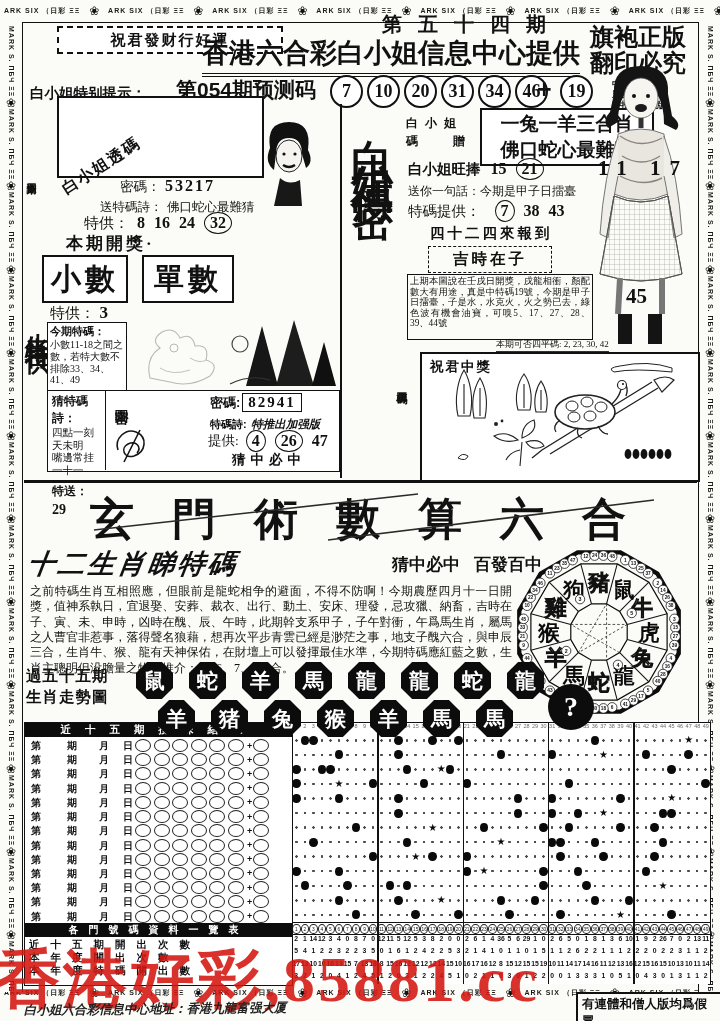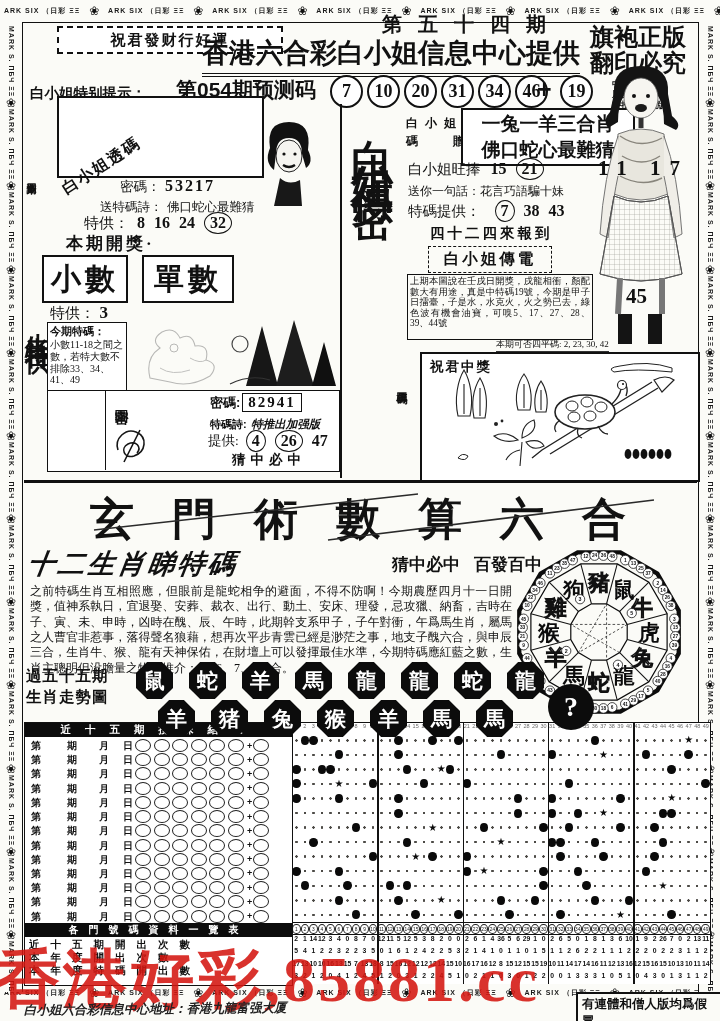--- a/index.html
+++ b/index.html
@@ -201,20 +201,29 @@
 
   <div class="abs vtext serif" style="left:21px;top:312px;height:162px;font:900 25px 'Liberation Serif',serif;letter-spacing:6px;">生肖特供</div>
 
   <div class="abs" style="left:47px;top:322px;width:74px;height:66px;border:1.6px solid #111;padding:1px 2px;background:#fff;">
     <div style="font:700 11px 'Liberation Sans',sans-serif;">今期特碼：</div>
     <div class="serif" style="font-size:10px;line-height:1.18;">小數11-18之間之數，若特大數不排除33、34、41、49</div>
   </div>
 
   <div class="abs" style="left:47px;top:390px;width:291px;height:80px;border:1.6px solid #111;background:#fff;"></div>
   <div class="abs" style="left:105px;top:390px;width:1.4px;height:80px;background:#111;"></div>
+  <div class="abs" style="left:52px;top:393px;width:52px;">
+    <div style="font:700 12px 'Liberation Sans',sans-serif;">猜特碼詩：</div>
+    <div class="serif" style="font-size:10.5px;line-height:1.2;">四點一刻天未明</div>
+    <div class="serif" style="font-size:10.5px;line-height:1.2;">嘴邊常挂一十一</div>
+    <div style="margin-top:4px;">
+      <span style="font:700 12px 'Liberation Sans',sans-serif;">特送：</span>
+      <span class="serif" style="font:700 14px 'Liberation Serif',serif;">29</span>
+    </div>
+  </div>
   <div class="abs vtext serif" style="left:112px;top:398px;height:40px;font:700 14px 'Liberation Serif',serif;">密圖</div>
   <svg class="abs" style="left:110px;top:420px;" width="44" height="46" viewBox="0 0 44 46">
     <path d="M8 30 C4 18 16 8 26 12 C38 17 36 32 24 36 C14 39 10 28 18 24 C26 20 32 27 27 33 M30 10 L14 42" fill="none" stroke="#161616" stroke-width="1.6"></path>
   </svg>
   <div class="abs" style="left:210px;top:393px;display:flex;align-items:center;">
     <span style="font:700 13px 'Liberation Sans',sans-serif;">密碼:</span>
     <span class="serif" style="font:700 15px 'Liberation Serif',serif;border:1.6px solid #111;padding:0 5px;margin-left:2px;letter-spacing:2px;">82941</span>
   </div>
   <div class="abs" style="left:210px;top:414px;">
     <span style="font:700 11px 'Liberation Sans',sans-serif;">特碼詩:</span>
@@ -254,44 +263,44 @@
 
   <div class="abs" style="left:340px;top:104px;width:1.5px;height:374px;background:#111;"></div>
 
   <div class="abs vtext serif" style="left:344px;top:106px;height:382px;font:900 42px 'Liberation Serif',serif;letter-spacing:14px;">白小姐傳密</div>
   <div class="abs vtext serif" style="left:394px;top:384px;height:52px;font:700 11px 'Liberation Serif',serif;">尋碼圖</div>
 
   <div class="abs serif" style="left:406px;top:114px;font:700 12px 'Liberation Serif',serif;line-height:1.5;">
     <div style="letter-spacing:7px;">白小姐</div>
     <div style="letter-spacing:16px;">碼 贈</div>
   </div>
-  <div class="abs" style="left:461px;top:108px;width:134px;border:2.5px solid #111;padding:1px 18px;background:#fff;text-align:center;">
+  <div class="abs" style="left:480px;top:108px;width:134px;border:2.5px solid #111;padding:1px 18px;background:#fff;text-align:center;">
     <div class="serif" style="font:900 19px 'Liberation Serif',serif;white-space:nowrap;">一兔一羊三合肖</div>
     <div class="serif" style="font:900 19px 'Liberation Serif',serif;white-space:nowrap;">佛口蛇心最難猜</div>
   </div>
   <div class="abs" style="left:408px;top:158px;display:flex;align-items:center;">
-    <span class="serif" style="font-size:14.5px;margin-right:10px;">白小姐旺捧</span>
+    <span class="serif" style="font-size:14.5px;margin-right:10px;font-weight:bold;">白小姐旺捧</span>
     <span id="wang-nums" style="display:inline-flex;align-items:center;">
         <span class="seqnum">15</span>
         <span class="seqnum circled">21</span>
       </span>
   </div>
   <div class="abs serif" style="left:408px;top:183px;font-size:12px;">
-    <span>送你一句話：</span><span>花言巧語騙十妹</span>
+    <span>送你一句話：</span><span>今期是甲子日擂臺</span>
   </div>
   <div class="abs" style="left:408px;top:200px;display:flex;align-items:center;">
     <span class="serif" style="font-size:14.5px;margin-right:14px;">特碼提供：</span>
     <span id="tema-nums" style="display:inline-flex;align-items:center;">
         <span class="seqnum circled">7</span>
         <span class="seqnum">38</span>
         <span class="seqnum">43</span>
       </span>
   </div>
   <div class="abs serif" style="left:430px;top:224px;font:700 14.5px 'Liberation Serif',serif;letter-spacing:3px;">四十二四來報到</div>
-  <div class="abs serif" style="left:428px;top:246px;width:122px;border:1.8px dashed #111;text-align:center;font:700 15.5px 'Liberation Serif',serif;letter-spacing:3px;padding:2px 0;">白小姐傳電</div>
+  <div class="abs serif" style="left:428px;top:246px;width:122px;border:1.8px dashed #111;text-align:center;font:700 15.5px 'Liberation Serif',serif;letter-spacing:3px;padding:2px 0;">吉時在子</div>
   <div class="abs serif" style="left:407px;top:274px;width:180px;height:62px;border:1.2px solid #111;padding:1px 2px;font-size:9.3px;line-height:1.14;text-align:justify;overflow:hidden;">上期本圖說在壬戌日開獎，戌龍相衝，顏配數大有用途，真是中特碼19號，今期是甲子日擂臺，子是水，水克火，火之勢已去，綠色波有機會油寶，可嗅5、17、27、28、39、44號</div>
   <div class="abs serif" style="left:496px;top:338px;font-size:9px;border-bottom:.8px solid #333;">本期可否四平碼: 2, 23, 30, 42</div>
 
   <svg class="abs" style="left:584px;top:64px;" width="114" height="282" viewBox="0 0 114 282">
     <defs>
       <pattern id="chk" width="5" height="5" patternUnits="userSpaceOnUse">
         <path d="M0 0H5M0 0V5" stroke="#9b9b93" stroke-width=".6"></path>
       </pattern>
     </defs>
     <path d="M30 30 Q28 2 57 2 Q86 2 84 30 L88 52 Q98 60 92 66 L80 60 Q80 24 57 22 Q34 24 34 58 L24 64 Q18 56 26 48 Z" fill="#141414"></path>

